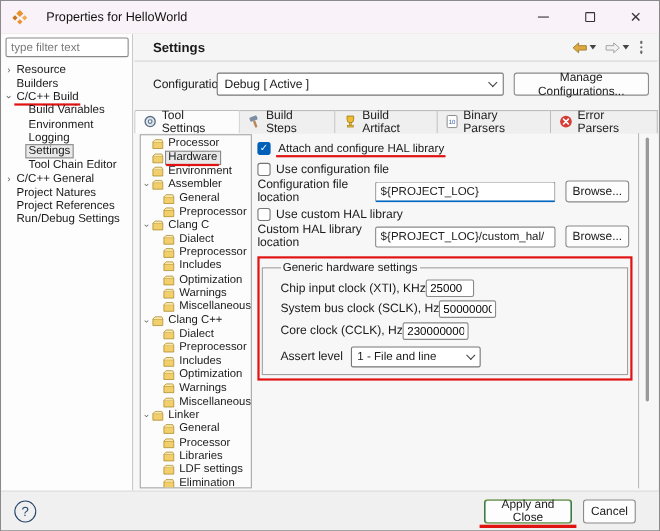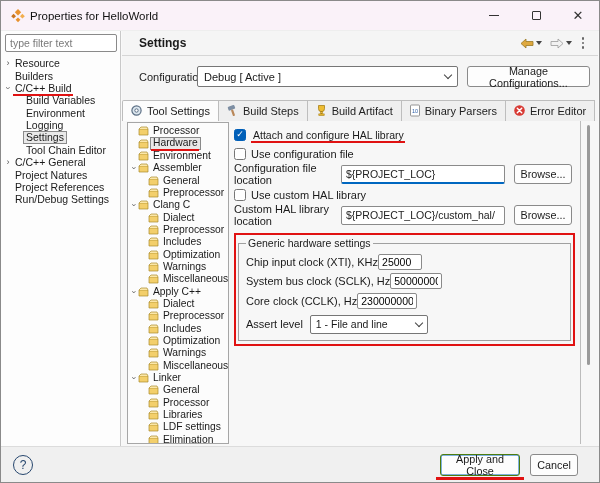--- a/index.html
+++ b/index.html
@@ -7,21 +7,21 @@
   body {
     font-family: "Liberation Sans", "DejaVu Sans", sans-serif;
     font-size: 11px; color:#1a1a1a; background:#fff; position:relative;
     -webkit-font-smoothing: antialiased;
   }
   .window { position:absolute; inset:0; border:1px solid #8a8a8a; background:#f9f9f9; overflow:hidden; }
 
   
   .titlebar { position:absolute; left:0; top:0; right:0; height:30px; background:#faf2f9;
     display:flex; align-items:center; padding-left:9px; border-bottom:1px solid #eee; }
-  .titlebar .title { margin-left:4px; font-size:11.5px; color:#111; }
+  .titlebar .title { margin-left:16px; font-size:11.5px; color:#111; }
   .wincontrols { margin-left:auto; display:flex; height:100%; }
   .winbtn { width:42px; height:100%; display:flex; align-items:center; justify-content:center; color:#333; }
   .glyph-min { width:10px; height:1px; background:#333; display:inline-block; }
   .glyph-max { width:9px; height:9px; border:1px solid #333; border-radius:1px; display:inline-block; }
   .glyph-close { font-size:13px; line-height:1; }
 
   
   .sidebar { position:absolute; left:0; top:30px; width:120px; bottom:36px; background:#fdfdfd; border-right:1px solid #c9c9c9; }
   .filter-input { position:absolute; left:4px; top:3px; width:112px; height:18px; border:1px solid #8a8a8a; border-radius:2px;
      font-family:inherit; font-size:10.5px; padding:0 4px; color:#333; background:#fff; }
@@ -84,21 +84,21 @@
      display:flex; align-items:center; justify-content:center; }
   .checkbox.on { background:var(--chk); border-color:var(--chk); color:#fff; font-size:9px; line-height:1; }
   .loc-row { display:flex; align-items:center; height:22px; }
   .loc-label { width:107px; flex:none; }
   .text-input { width:164px; height:19px; border:1px solid #8a8a8a; border-radius:2px; background:#fff;
      font-family:inherit; font-size:10.5px; padding:0 4px; color:#222; }
   .text-input.focused { border-bottom:2px solid #0067c0; }
   .browse-btn { margin-left:auto; margin-right:7px; width:58px; height:20px; }
 
   .ann-box { margin:7px 4px 0 0; border:2px solid var(--ann); padding:2px 2px 3px 2px; }
-  fieldset.group { border:1px solid #a0a0a0; padding:1px 6px 6px 7px; background:transparent; }
+  fieldset.group { border:1px solid #a0a0a0; padding:1px 6px 6px 16px; background:transparent; }
   fieldset.group legend { font-size:10.5px; padding:0 2px; margin-left:0px; color:#1a1a1a; }
   .hw-row { display:flex; align-items:center; margin-top:3.5px; height:16px; }
   .hw-row .num-input { height:16px; border:1px solid #8a8a8a; border-radius:2px; background:#fff;
      font-family:inherit; font-size:10.5px; padding:0 3px; }
   .hw-row:nth-of-type(1) .num-input { width:44px; }
   .hw-row:nth-of-type(2) .num-input { width:52px; }
   .hw-row:nth-of-type(3) .num-input { width:60px; }
   .assert-row { display:flex; align-items:center; margin-top:6px; gap:7px; height:19px; }
   .assert-select { width:118px; height:19px; background:#fff; border:1px solid #767676; border-radius:2px;
      display:flex; align-items:center; padding:0 5px; }
@@ -270,21 +270,21 @@
           <rect x="1.5" y="1" width="9" height="11" rx="1" fill="#fff" stroke="#8a8a8a" stroke-width="0.9"></rect>
           <text x="6" y="9" font-size="5.5" fill="#2b5ea8" text-anchor="middle" font-family="inherit">10</text>
         </svg>
         <span>Binary Parsers</span>
       </div>
       <div class="tab">
         <svg width="13" height="13" viewBox="0 0 13 13">
           <circle cx="6.5" cy="6.5" r="5.3" fill="#d83a34"></circle>
           <path d="M4.3 4.3 L8.7 8.7 M8.7 4.3 L4.3 8.7" stroke="#fff" stroke-width="1.5" stroke-linecap="round"></path>
         </svg>
-        <span>Error Editor</span>
+        <span>Error Parsers</span>
       </div>
     </div>
 
     <div class="content">
 
       <div class="tool-tree">
 
           <div class="trow leaf">
             <span class="chev">›</span>
             <svg width="11" height="10" viewBox="0 0 11 10">
@@ -401,21 +401,21 @@
             </svg>
             <span class="lbl">Miscellaneous</span>
           </div>
 
           <div class="trow expanded">
             <span class="chev">›</span>
             <svg width="11" height="10" viewBox="0 0 11 10">
               <path d="M1 3 L1 9 L10 9 L10 3 Z" fill="#f3cf6b" stroke="#a98b2d" stroke-width="0.7"></path>
               <path d="M1 3 L3 1 L9 1 L10 3" fill="#fbe7a9" stroke="#a98b2d" stroke-width="0.7"></path>
             </svg>
-            <span class="lbl">Apply C++</span>
+            <span class="lbl">Clang C++</span>
           </div>
 
           <div class="trow child">
             <span class="chev">›</span>
             <svg width="11" height="10" viewBox="0 0 11 10">
               <path d="M1 3 L1 9 L10 9 L10 3 Z" fill="#f3cf6b" stroke="#a98b2d" stroke-width="0.7"></path>
               <path d="M1 3 L3 1 L9 1 L10 3" fill="#fbe7a9" stroke="#a98b2d" stroke-width="0.7"></path>
             </svg>
             <span class="lbl">Dialect</span>
           </div>

